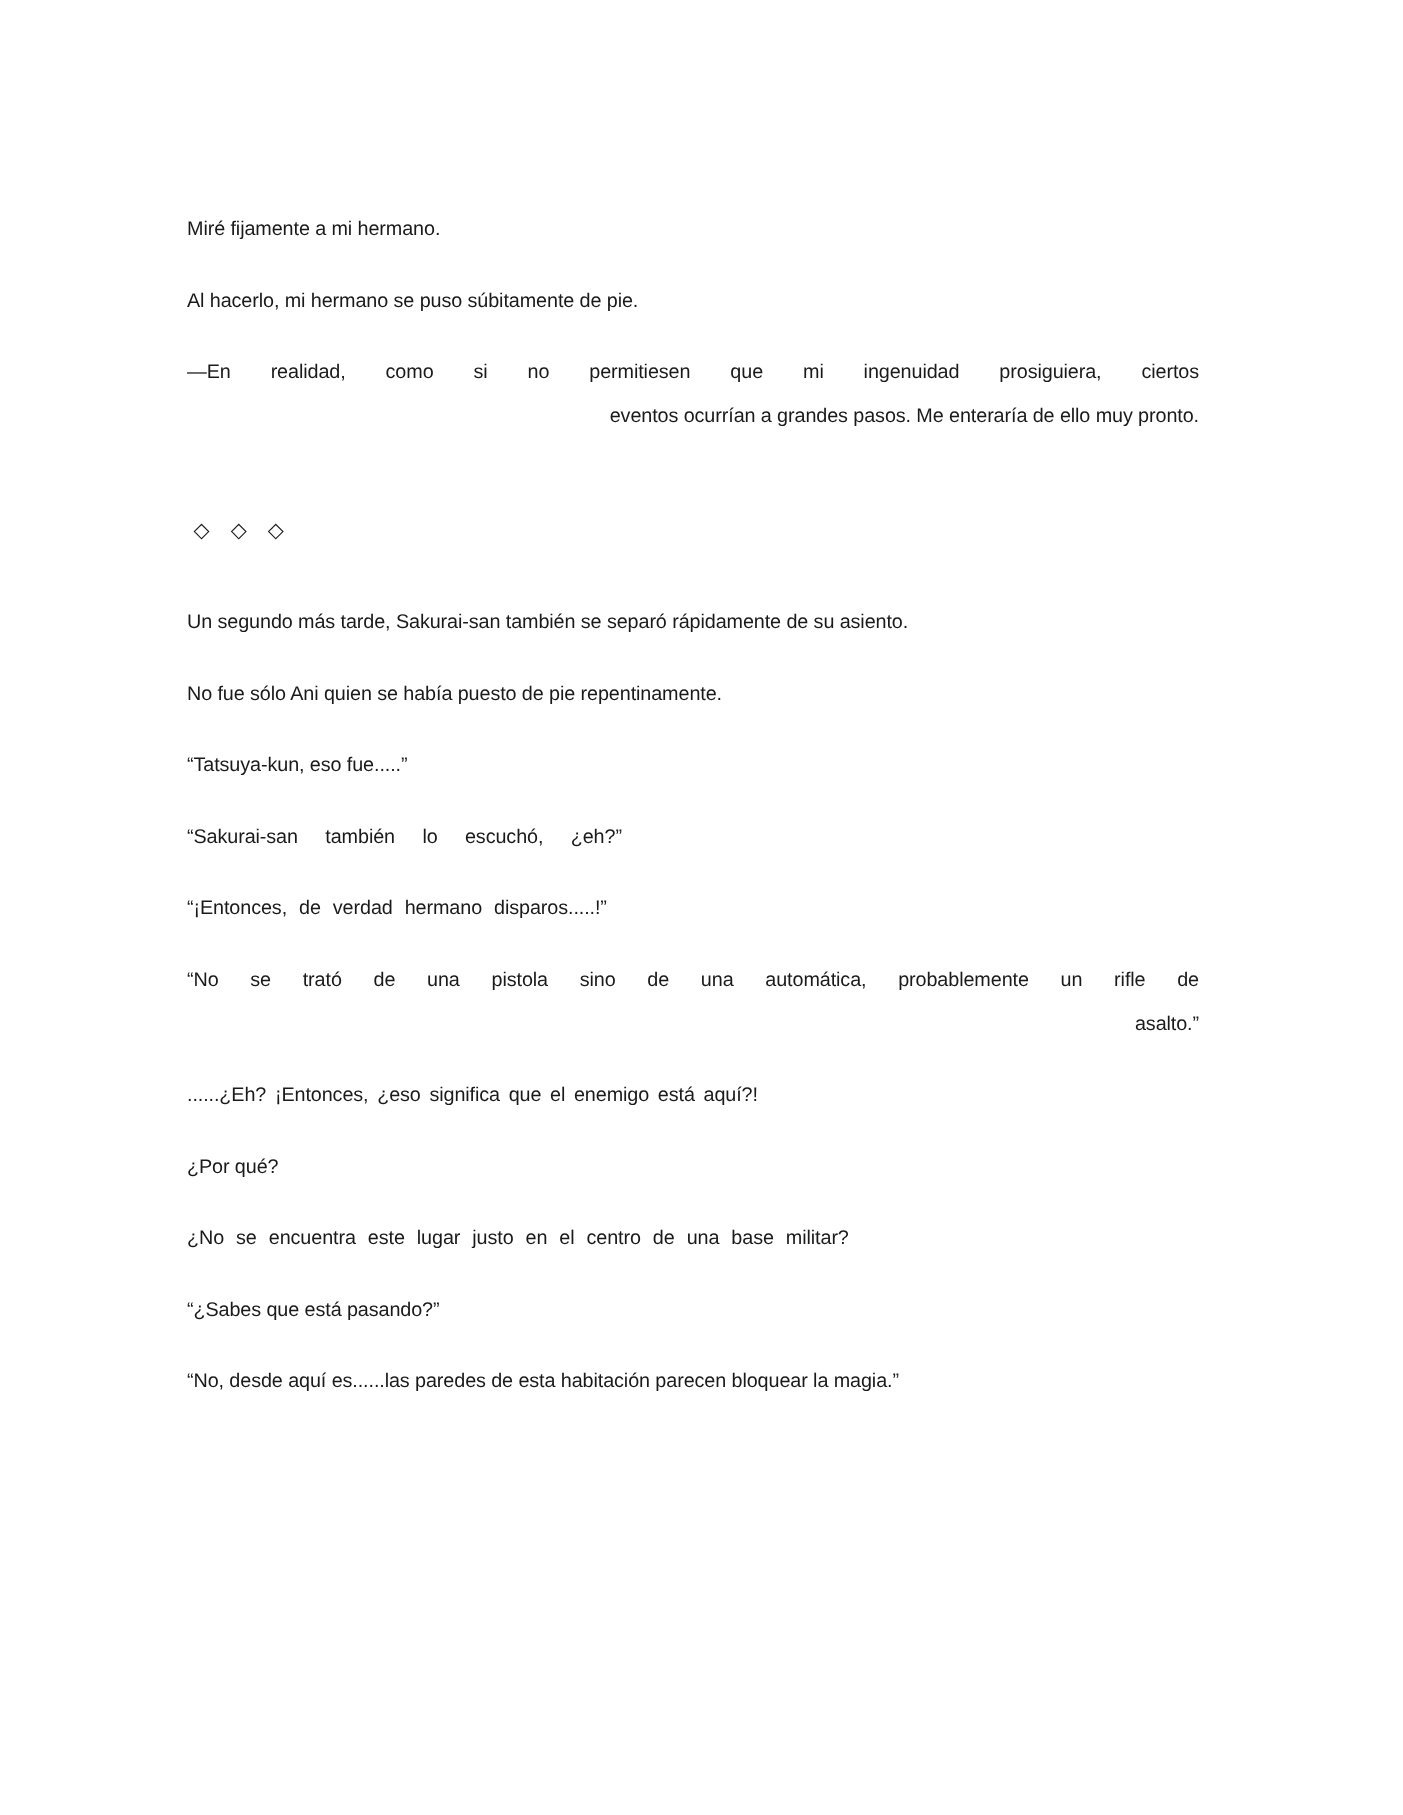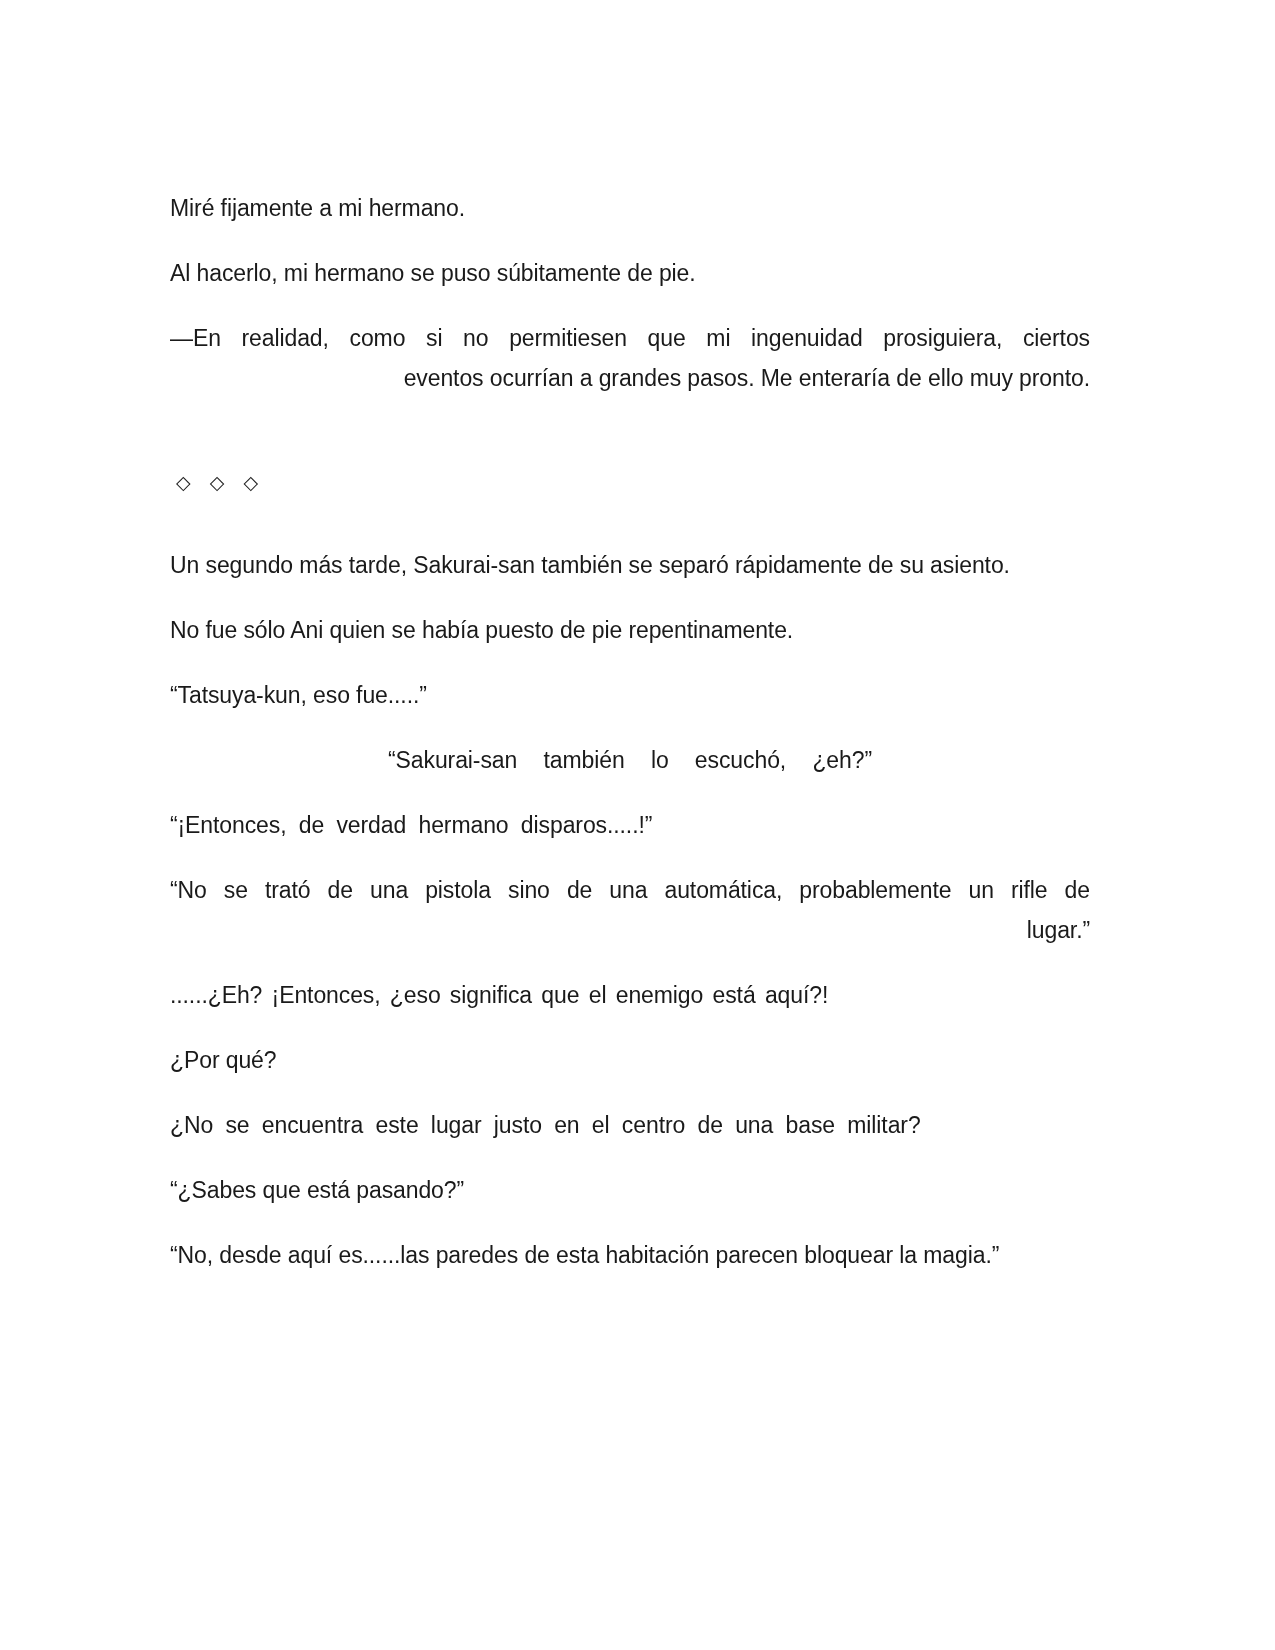--- a/index.html
+++ b/index.html
@@ -18,21 +18,21 @@
   .page-content {
     position: absolute;
     left: 170px;
     top: 0;
     width: 920px;
     padding-top: 188px;
   }
   p.para {
     margin: 0;
     padding: 0 0 25px 0;
-    font-size: 23px;
+    font-size: 18px;
     line-height: 40px;
     letter-spacing: -0.1px;
     white-space: nowrap;
   }
   p.para.two-line {
     white-space: normal;
   }
   .jfirst {
     display: block;
     text-align: justify;
@@ -43,21 +43,21 @@
     text-align: right;
   }
   p.scene-break {
     font-size: 19px;
     line-height: 40px;
     word-spacing: 14px;
     padding-top: 40px;
     padding-bottom: 42px;
     padding-left: 6px;
   }
-  .stretch-20 { word-spacing: 20px; text-align: center; }
+  .stretch-20 { word-spacing: 20px; }
   .stretch-6  { word-spacing: 6px; }
   .stretch-3  { word-spacing: 3px; }
 </style>
 </head>
 <body style="background: rgb(255, 255, 255); color: rgb(26, 26, 26);">
 
 <div class="page-content">
 
   <p class="para">Miré fijamente a mi hermano.</p>
 
@@ -77,21 +77,21 @@
 
 
   <p class="para">“Tatsuya-kun, eso fue.....”</p>
 
   <p class="para stretch-20">“Sakurai-san también lo escuchó, ¿eh?”</p>
 
   <p class="para stretch-6">“¡Entonces, de verdad hermano disparos.....!”</p>
 
   <p class="para two-line">
     <span class="jfirst">“No se trató de una pistola sino de una automática, probablemente un rifle de</span>
-    <span class="jrest">lugar.”</span>
+    <span class="jrest">asalto.”</span>
   </p>
 
   <p class="para stretch-3">......¿Eh? ¡Entonces, ¿eso significa que el enemigo está aquí?!</p>
 
   <p class="para">¿Por qué?</p>
 
   <p class="para stretch-6">¿No se encuentra este lugar justo en el centro de una base militar?</p>
 
   <p class="para">“¿Sabes que está pasando?”</p>
 

